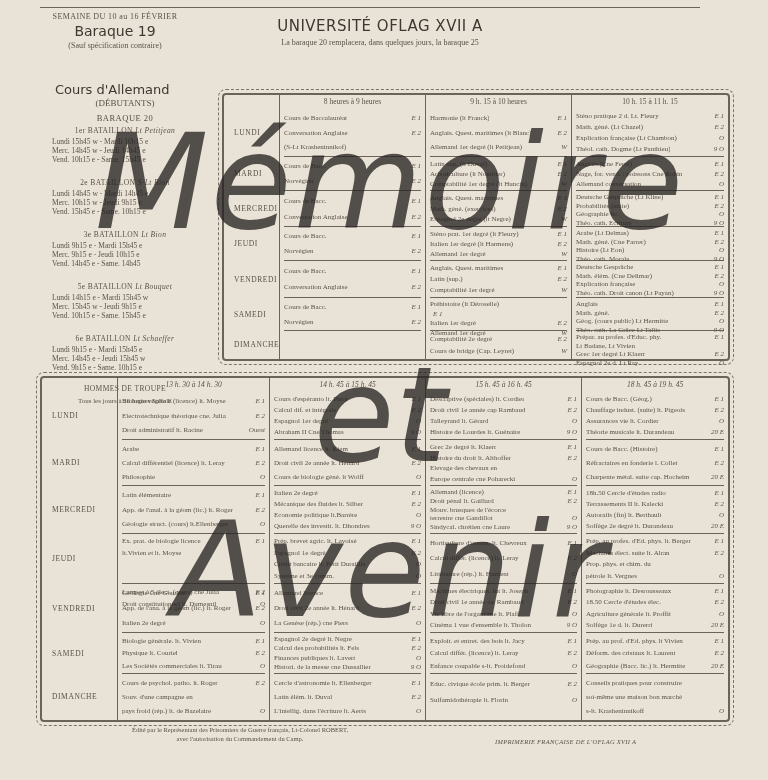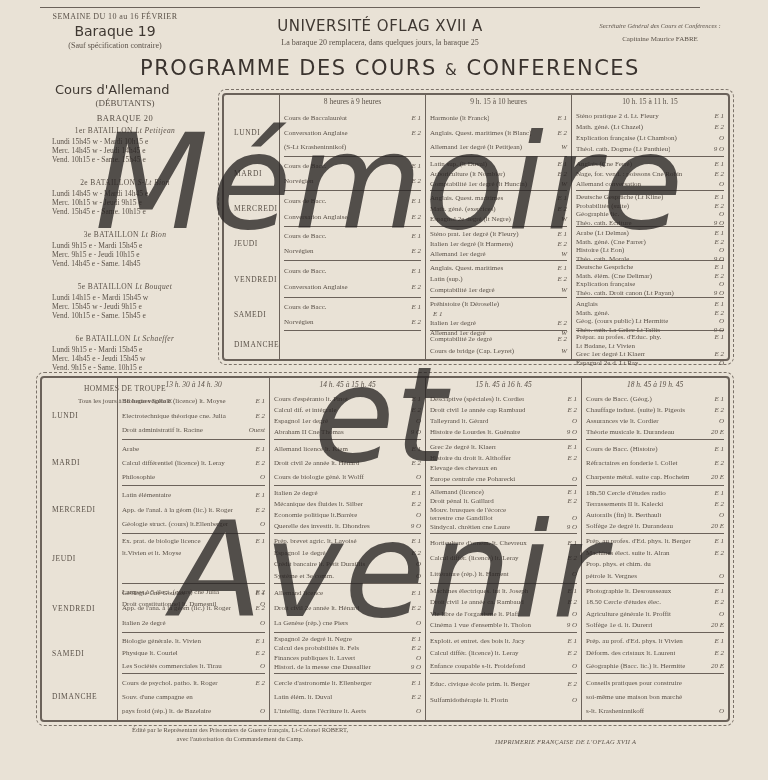--- a/index.html
+++ b/index.html
@@ -88,30 +88,21 @@
     <div class="week">SEMAINE DU 10 au 16 FÉVRIER</div>
     <div class="baraque">Baraque 19</div>
     <div class="sauf">(Sauf spécification contraire)</div>
   </div>
 
   <div class="hdr-center">
     <div class="univ">UNIVERSITÉ OFLAG XVII A</div>
     <div class="note">La baraque 20 remplacera, dans quelques jours, la baraque 25</div>
   </div>
 
-  <div class="hdr-right">
-    <div class="sec">Secrétaire Général des Cours et Conférences :</div>
-    <div class="cap">Capitaine Maurice FABRE</div>
-  </div>
-
-  <div class="main-title">
-    <span>PROGRAMME DES COURS</span>
-    <span class="amp">&amp;</span>
-    <span>CONFERENCES</span>
-  </div>
+
 
   <div class="allemand">
     <div class="title">Cours d'Allemand</div>
     <div class="sub">(DÉBUTANTS)</div>
     <div class="baraque20">BARAQUE 20</div>
     <div id="battalions">
         <div class="bat">
           <div class="bname"><span>1er BATAILLON</span> <i>Lt Petitjean</i></div>
           <div class="times">
             <div>Lundi 15h45 w - Mardi 10h15 e</div>

